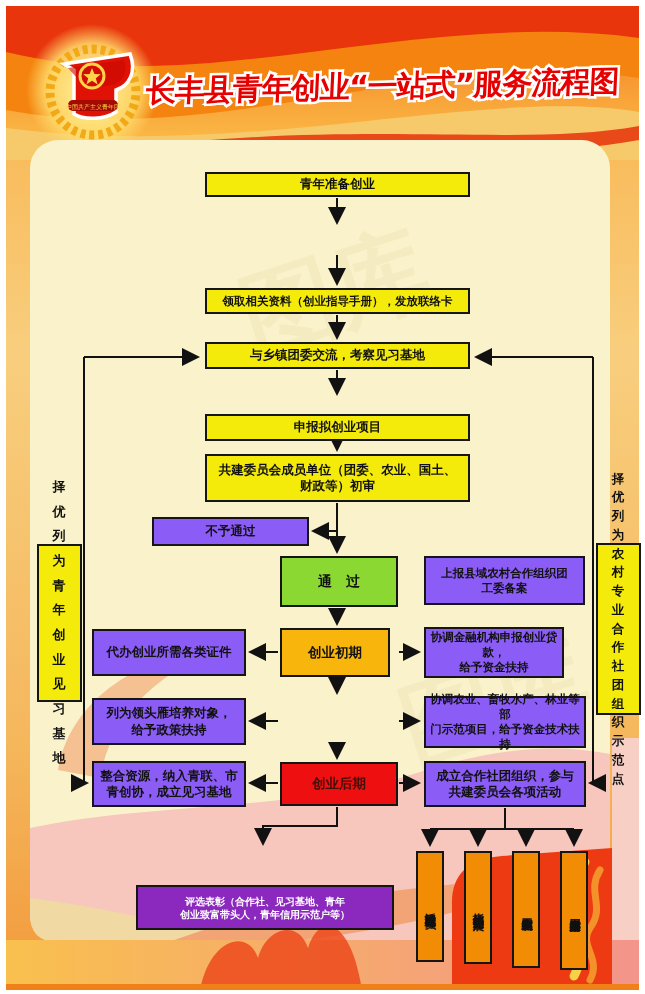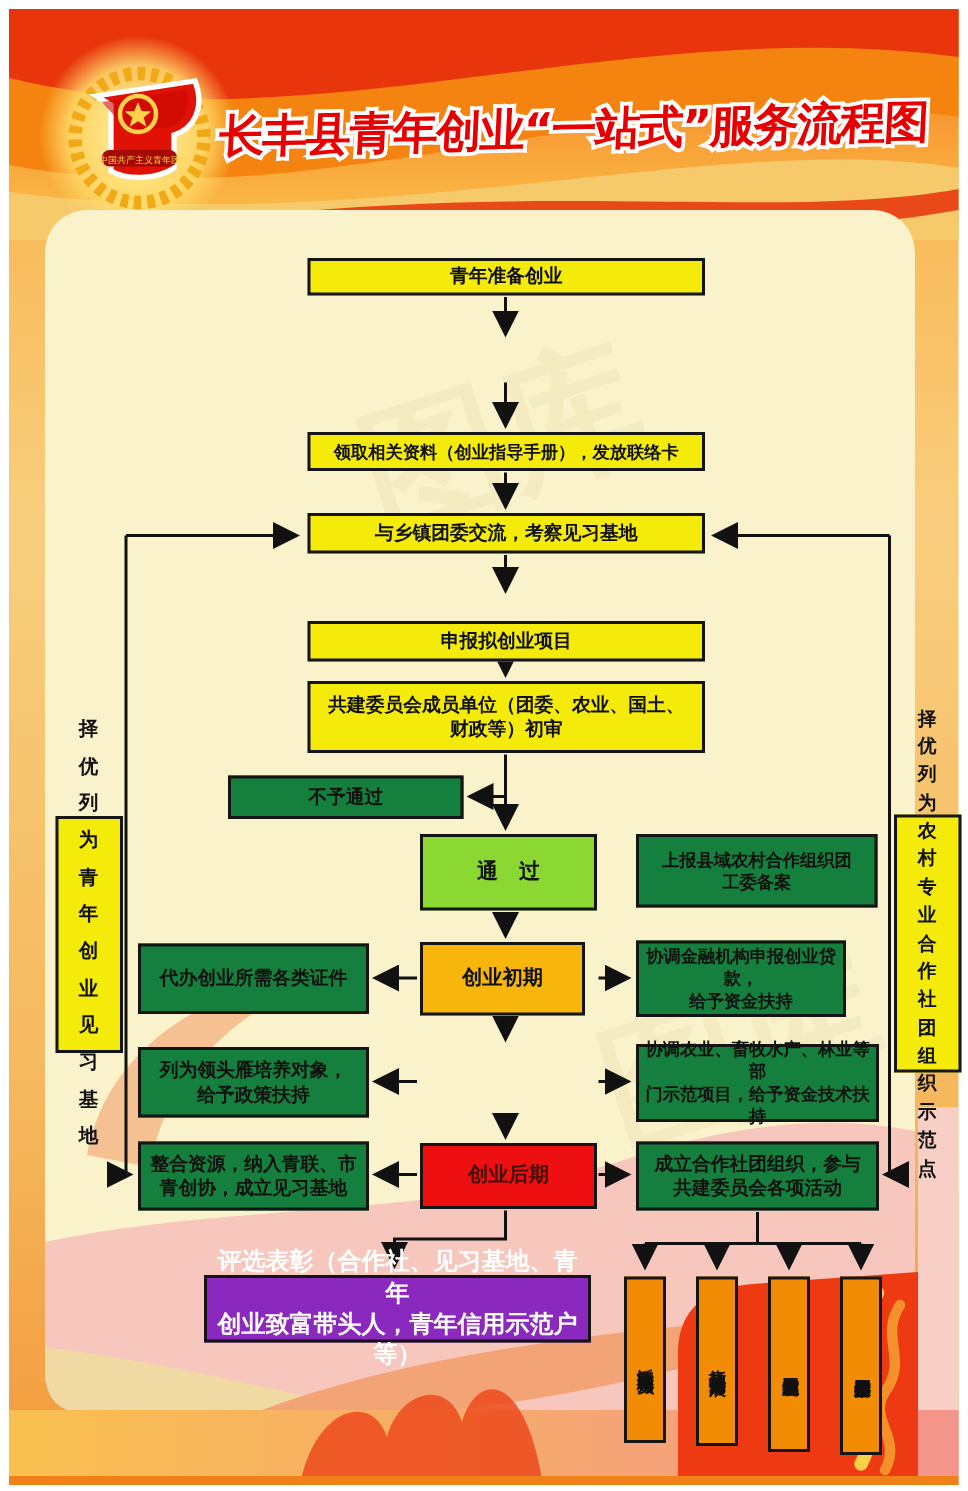--- a/index.html
+++ b/index.html
@@ -11,26 +11,26 @@
   #bg{z-index:0;}
   .wm{position:absolute; z-index:1; font-size:95px; font-weight:bold; color:#b89b4e; opacity:.07; transform:rotate(-18deg); pointer-events:none;}
   #connectors{z-index:2; pointer-events:none;}
   .fbox{
     position:absolute; z-index:3; box-sizing:border-box;
     border:2px solid #151515; display:flex; align-items:center; justify-content:center;
     text-align:center; font-weight:bold; color:#111; white-space:pre-line; line-height:1.3;
     font-size:12.5px; padding:1px 3px;
   }
   .c-yellow{background:#F4EB0B;}
-  .c-blue{background:#15803d;}
+  .c-blue{background:#8b5cf6;}
   .c-green{background:#8BD832;}
   .c-gold{background:#F8B50B;}
   .c-orange{background:#F0741B;}
   .c-red{background:#EE1010; color:#40100A;}
-  .c-purple{background:#8B28BE; color:#fff; font-size:16px;}
+  .c-purple{background:#8B28BE; color:#fff; font-size:10px;margin-top:35px;}
   .c-vorange{background:#F28C05;}
   .small{font-size:11.5px;}
   .vlabel{line-height:1.9; font-size:13px; letter-spacing:5px; padding-left:7px;}
   .vlabel.r{line-height:1.5; font-size:12.5px;}
   .vbox{writing-mode:vertical-rl; text-orientation:upright; font-size:11.5px; letter-spacing:1px; padding:2px 1px;}
   .vbox.tight{font-size:11px; letter-spacing:0;}
   #title{
     position:absolute; z-index:4; left:146px; top:66px; width:496px;
     font-size:30px; font-weight:900; color:#E60000; white-space:nowrap; letter-spacing:-1px;
     transform:rotate(-1.2deg) skewX(-4deg);

